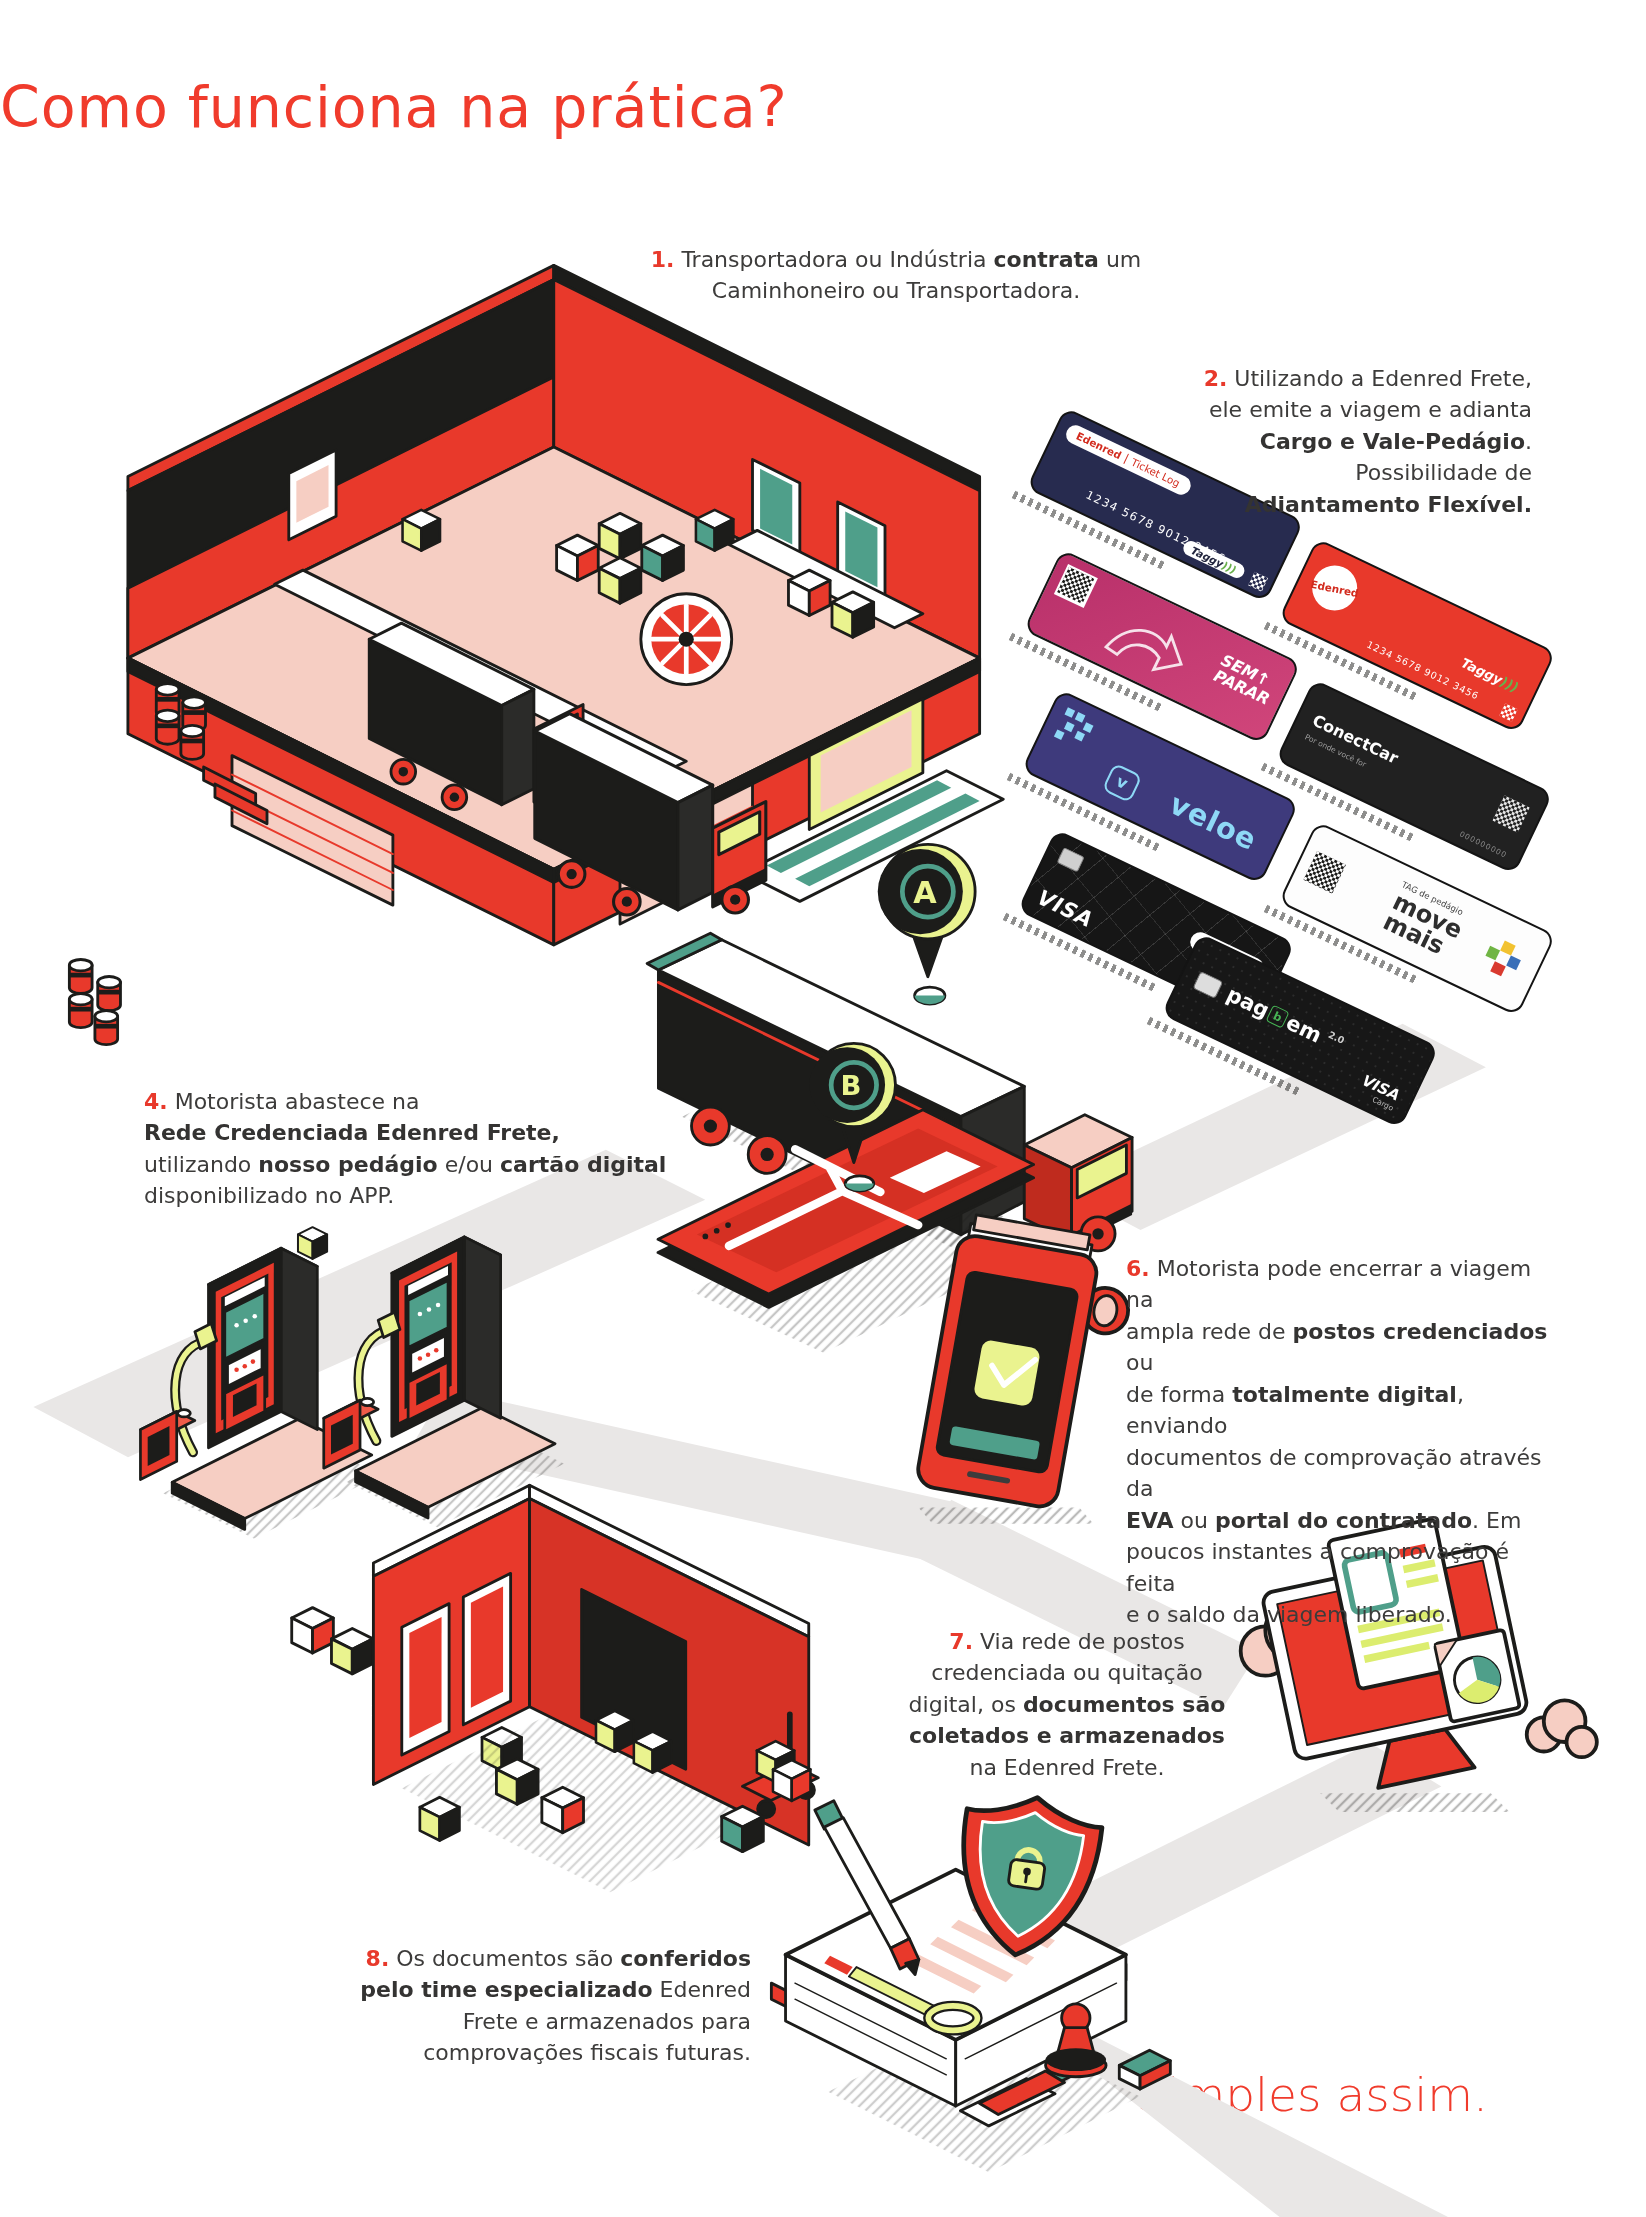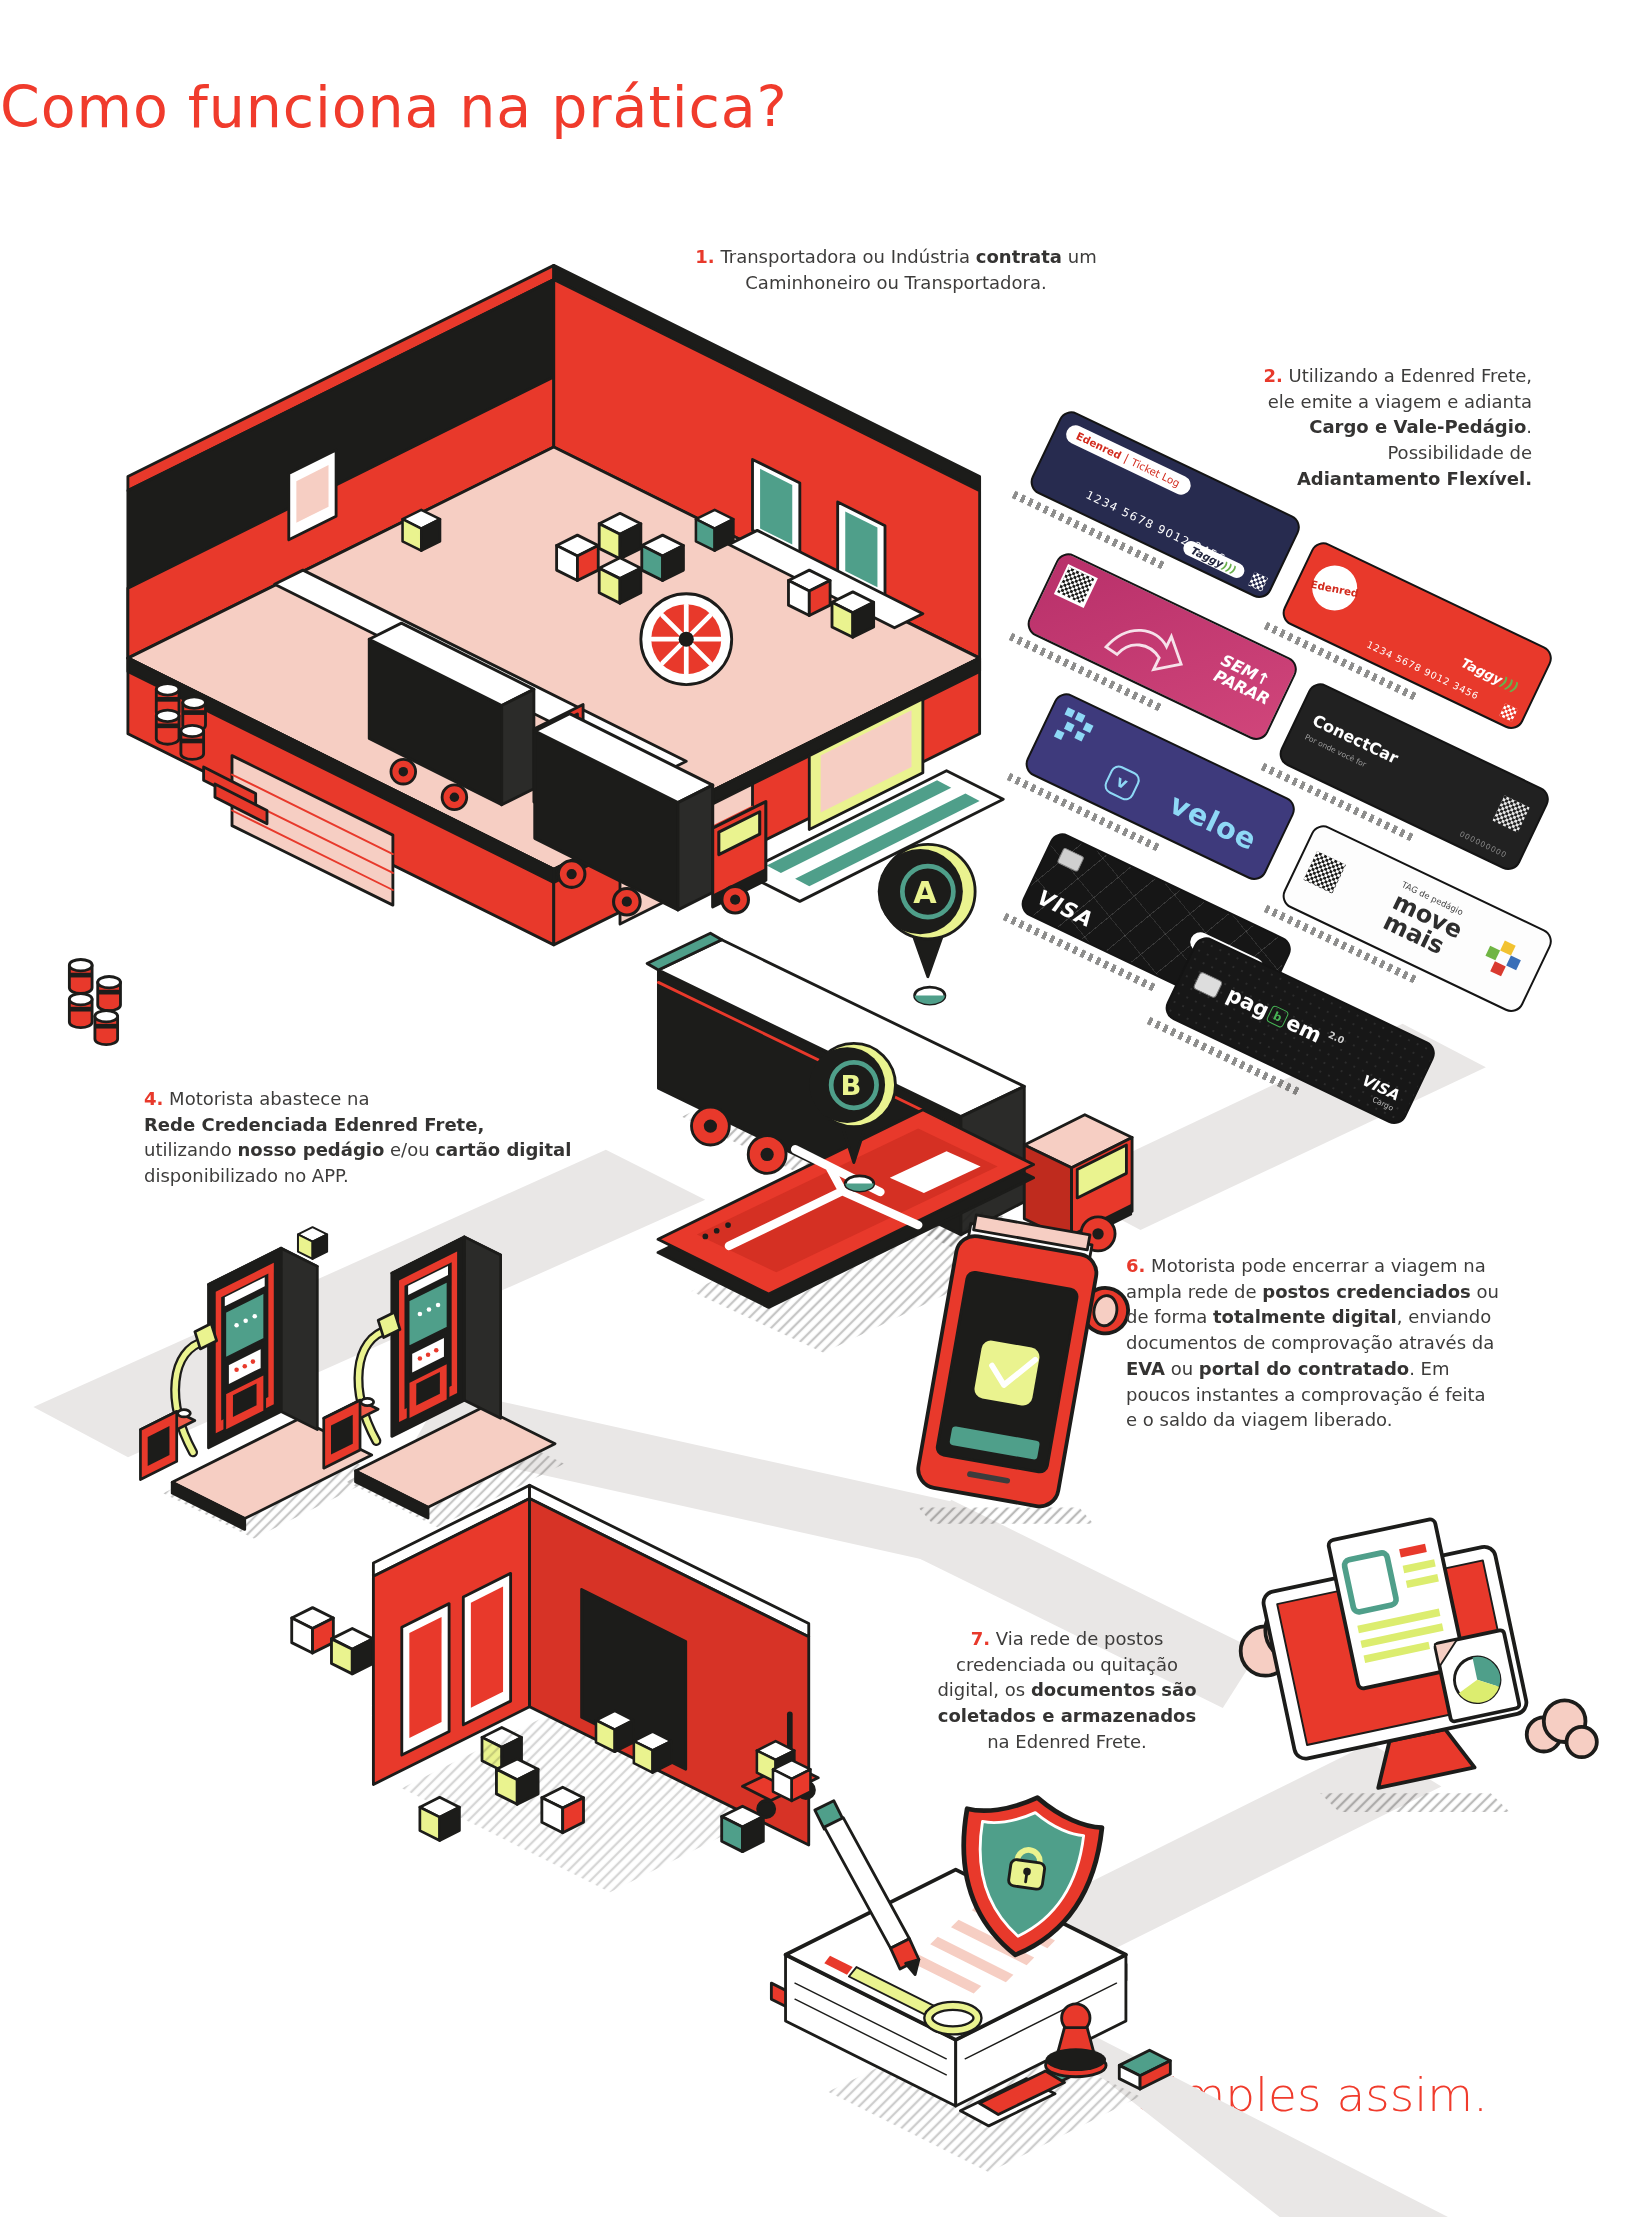--- a/index.html
+++ b/index.html
@@ -2,21 +2,21 @@
 <html style="font-size:15px"><head>
 <meta charset="utf-8">
 <style>
   html,body{margin:0;padding:0;background:#f2f2f2;}
   #canvas{position:relative;width:1647px;height:2217px;background:#ffffff;overflow:hidden;
           font-family:"DejaVu Sans","Liberation Sans",sans-serif;color:#3d3c3b;}
   
   #title{position:absolute;top:74px;left:0;width:100%;text-align:left;
          font-size:57px;font-weight:400;letter-spacing:0.9px;color:#f03b2c;}
   #tagline{position:absolute;top:2067px;right:159px;font-size:47px;font-weight:200;color:#f03b2c;}
-  .step{position:absolute;font-size:18px;line-height:1.43;color:#3d3c3b;z-index:6;}
+  .step{position:absolute;font-size:22px;line-height:1.43;color:#3d3c3b;z-index:6;}
   .step .txt{white-space:pre-line;}
   .step .num{color:#e8392b;font-weight:700;}
   .step .b{font-weight:700;color:#343332;}
   #step1{left:612px;top:244px;width:568px;text-align:center;}
   #step2{right:115px;top:363px;width:407px;text-align:right;}
   #step3{left:170px;top:900px;width:644px;}
   #step4{left:144px;top:1086px;width:530px;}
   #step5{left:609px;top:1342px;width:284px;}
   #step6{left:1126px;top:1253px;width:435px;}
   #step7{right:405px;top:1626px;width:350px;text-align:center;}
@@ -188,20 +188,24 @@
 de forma </span><span class="b">totalmente digital</span><span>, enviando
 documentos de comprovação através da
 </span><span class="b">EVA</span><span> ou </span><span class="b">portal do contratado</span><span>. Em
 poucos instantes a comprovação é feita
 e o saldo da viagem liberado.</span></span></div>
   <div class="step" id="step7"><span class="num">7.</span><span class="txt"><span> Via rede de postos
 credenciada ou quitação
 digital, os </span><span class="b">documentos são
 coletados e armazenados</span><span>
 na Edenred Frete.</span></span></div>
+  <div class="step" id="step8"><span class="num">8.</span><span class="txt"><span> Os documentos são </span><span class="b">conferidos
+pelo time especializado</span><span> Edenred
+Frete e armazenados para
+comprovações fiscais futuras.</span></span></div>
 
   <svg class="ill" style="left:90px;top:237px;width:937px;height:653px" viewBox="0 0 990 690">
     <polygon points="490,30 40,253 40,268 490,45" fill="#e8392b"></polygon>
     <polygon points="490,30 940,253 940,268 490,45" fill="#1c1c1a"></polygon>
     <polygon points="490,45 40,268 40,445 490,222" fill="#1c1c1a"></polygon>
     <polygon points="490,148 40,371 40,445 490,222" fill="#e8392b"></polygon>
     <polygon points="210,250 260,225 260,295 210,320" fill="#fff"></polygon>
     <polygon points="218,258 252,241 252,285 218,302" fill="#f6cec3" style="stroke:none"></polygon>
     <polygon points="490,45 940,268 940,445 490,222" fill="#e8392b"></polygon>
     <polygon points="700,235 750,260 750,335 700,310" fill="#fff"></polygon>

